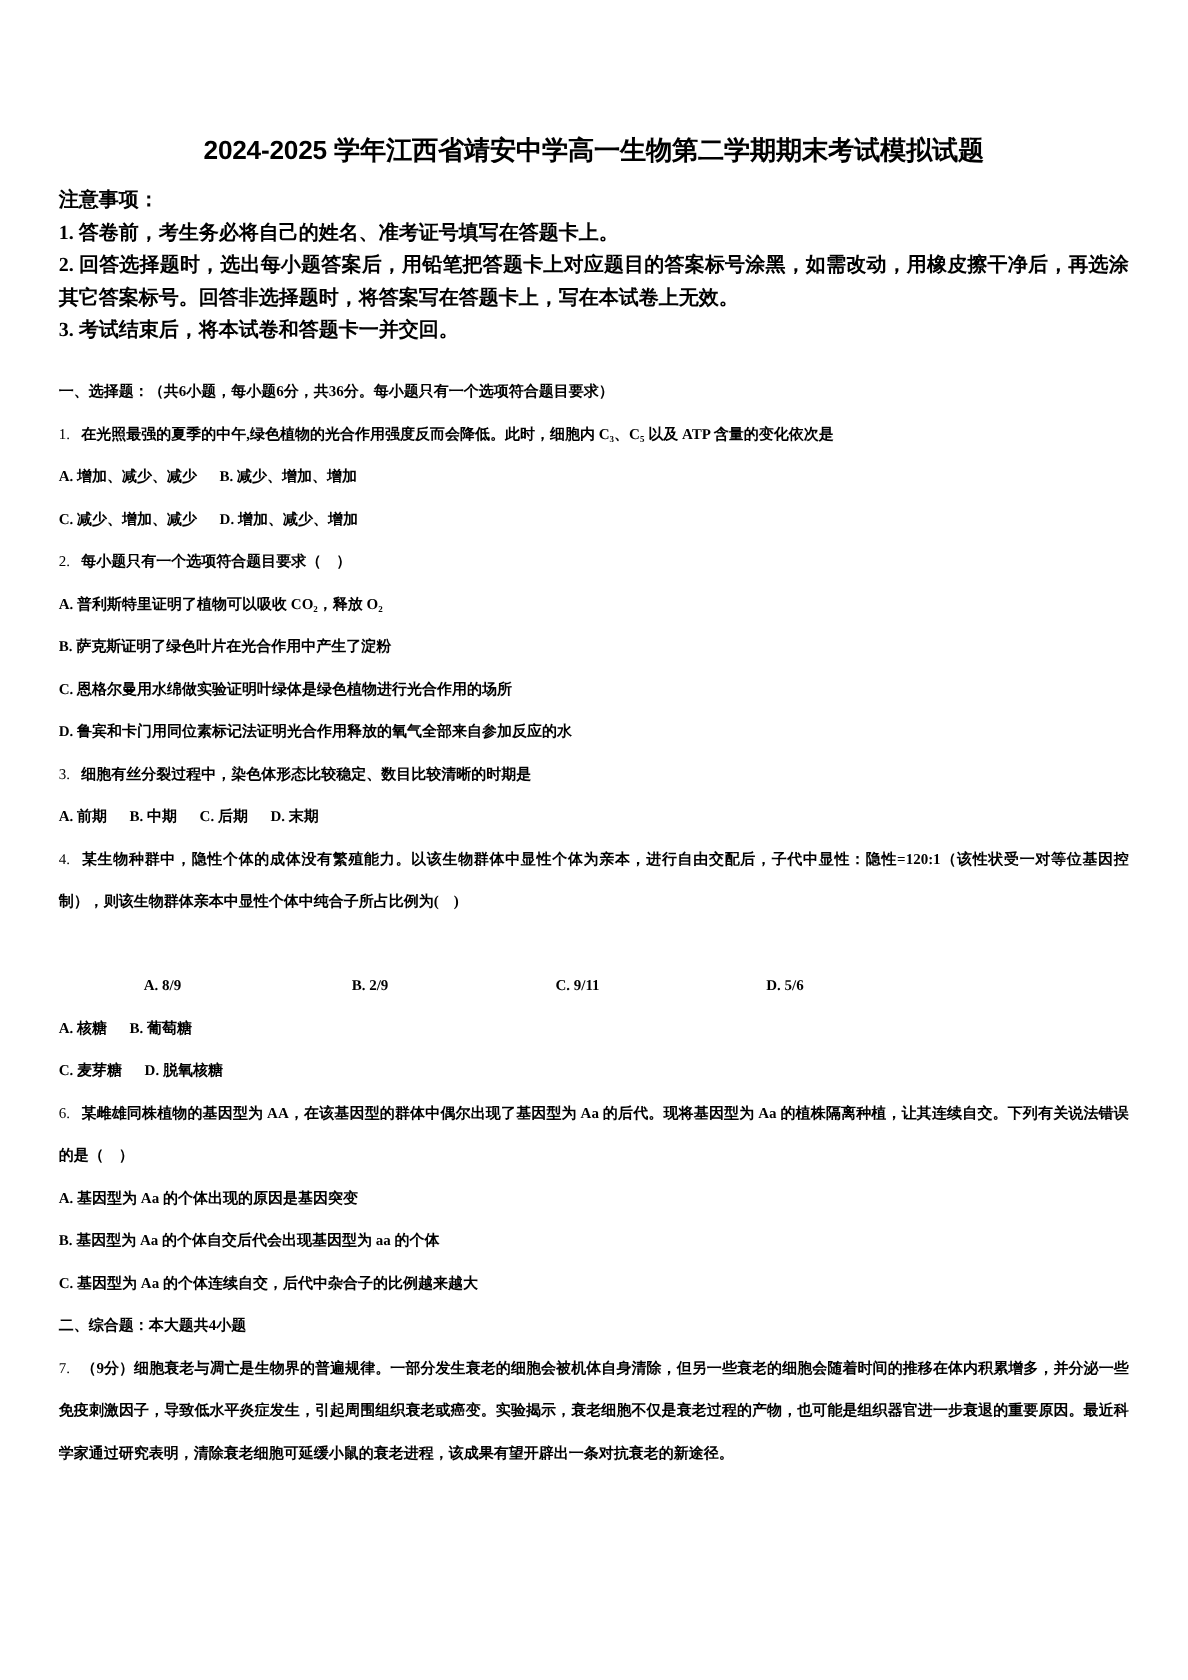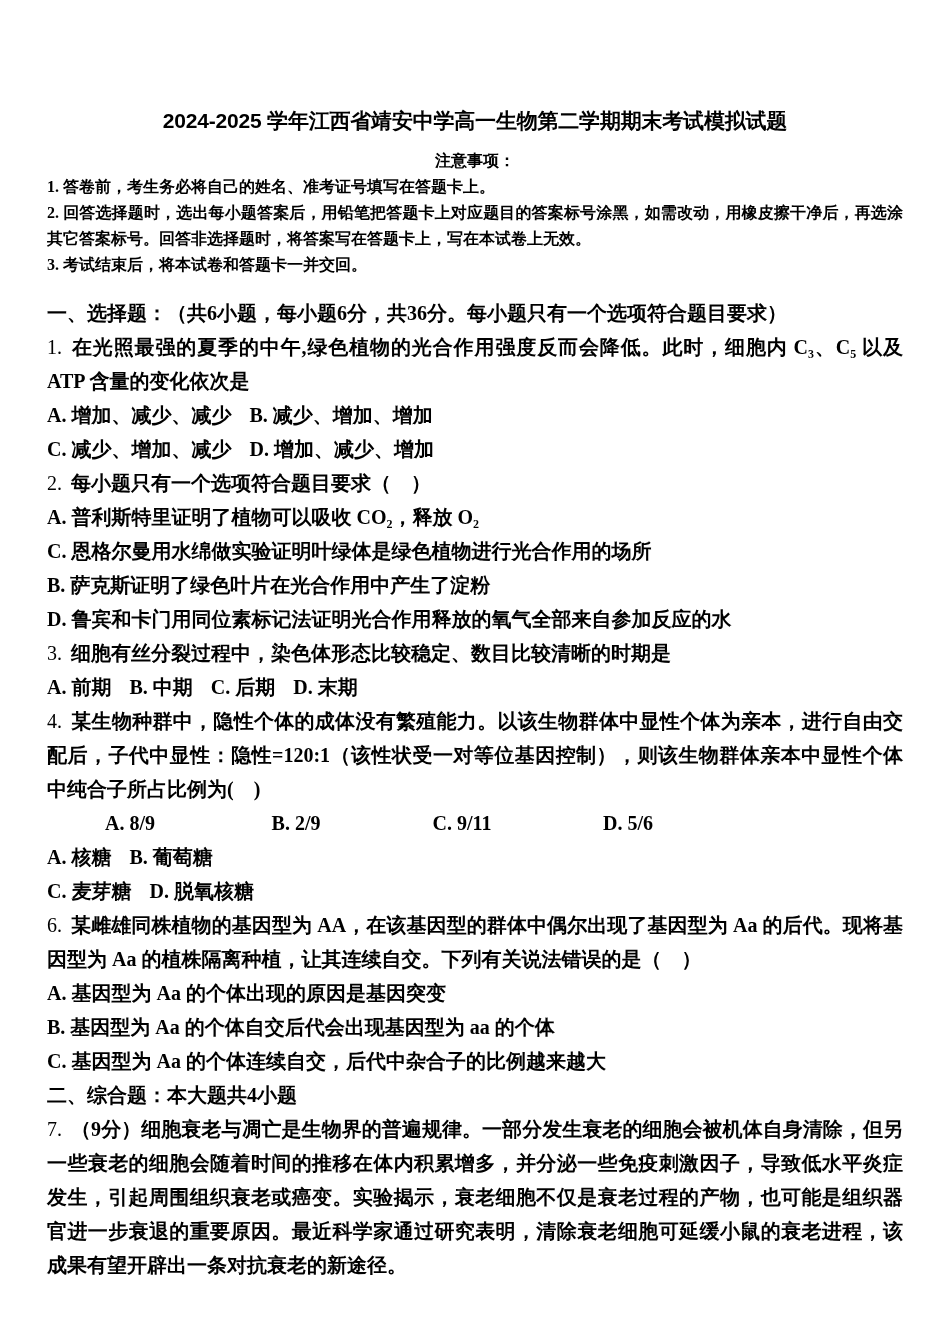--- a/index.html
+++ b/index.html
@@ -19,35 +19,34 @@
     line-height: 34px;
     text-align: center;
     letter-spacing: -0.2px;
     margin: 0 0 10px 0;
   }
   .notice { font-family: "Liberation Serif", serif; }
   .nline {
     font-size: 16px;
     line-height: 26px;
     font-weight: 700;
-    text-align: center;
   }
   .wrap { text-align: justify; }
   .qline {
     font-family: "Liberation Serif", serif;
-    font-size: 20px;
+    font-size: 12px;
     line-height: 34px;
     font-weight: 700;
   }
   .sec-heading { margin-top: 18px; }
   .qnum { font-weight: 400; margin-right: 9px; }
   .opt-row { display: flex; gap: 18px; text-align: center; }
   .opt { white-space: nowrap; }
   .opt-row.wide { gap: 0; }
-  .opt-row.wide .opt { width: 166px; }
+  .opt-row.wide .opt { width: 166px; margin-top: 33px; }
 </style>
 </head>
 <body>
 
 <div class="page">
   <div class="content">
 
     <h1 class="title">2024-2025 学年江西省靖安中学高一生物第二学期期末考试模拟试题</h1>
 
     <div class="notice">
@@ -64,22 +63,22 @@
       <span class="opt">A. 增加、减少、减少</span>
       <span class="opt">B. 减少、增加、增加</span>
     </div>
     <div class="qline opt-row">
       <span class="opt">C. 减少、增加、减少</span>
       <span class="opt">D. 增加、减少、增加</span>
     </div>
 
     <div class="qline"><span class="qnum">2.</span><span>每小题只有一个选项符合题目要求（　）</span></div>
     <div class="qline">A. 普利斯特里证明了植物可以吸收 CO₂，释放 O₂</div>
+    <div class="qline">B. 萨克斯证明了绿色叶片在光合作用中产生了淀粉</div>
     <div class="qline">C. 恩格尔曼用水绵做实验证明叶绿体是绿色植物进行光合作用的场所</div>
-    <div class="qline">B. 萨克斯证明了绿色叶片在光合作用中产生了淀粉</div>
     <div class="qline">D. 鲁宾和卡门用同位素标记法证明光合作用释放的氧气全部来自参加反应的水</div>
 
     <div class="qline"><span class="qnum">3.</span><span>细胞有丝分裂过程中，染色体形态比较稳定、数目比较清晰的时期是</span></div>
     <div class="qline opt-row">
       <span class="opt">A. 前期</span>
       <span class="opt">B. 中期</span>
       <span class="opt">C. 后期</span>
       <span class="opt">D. 末期</span>
     </div>
 

